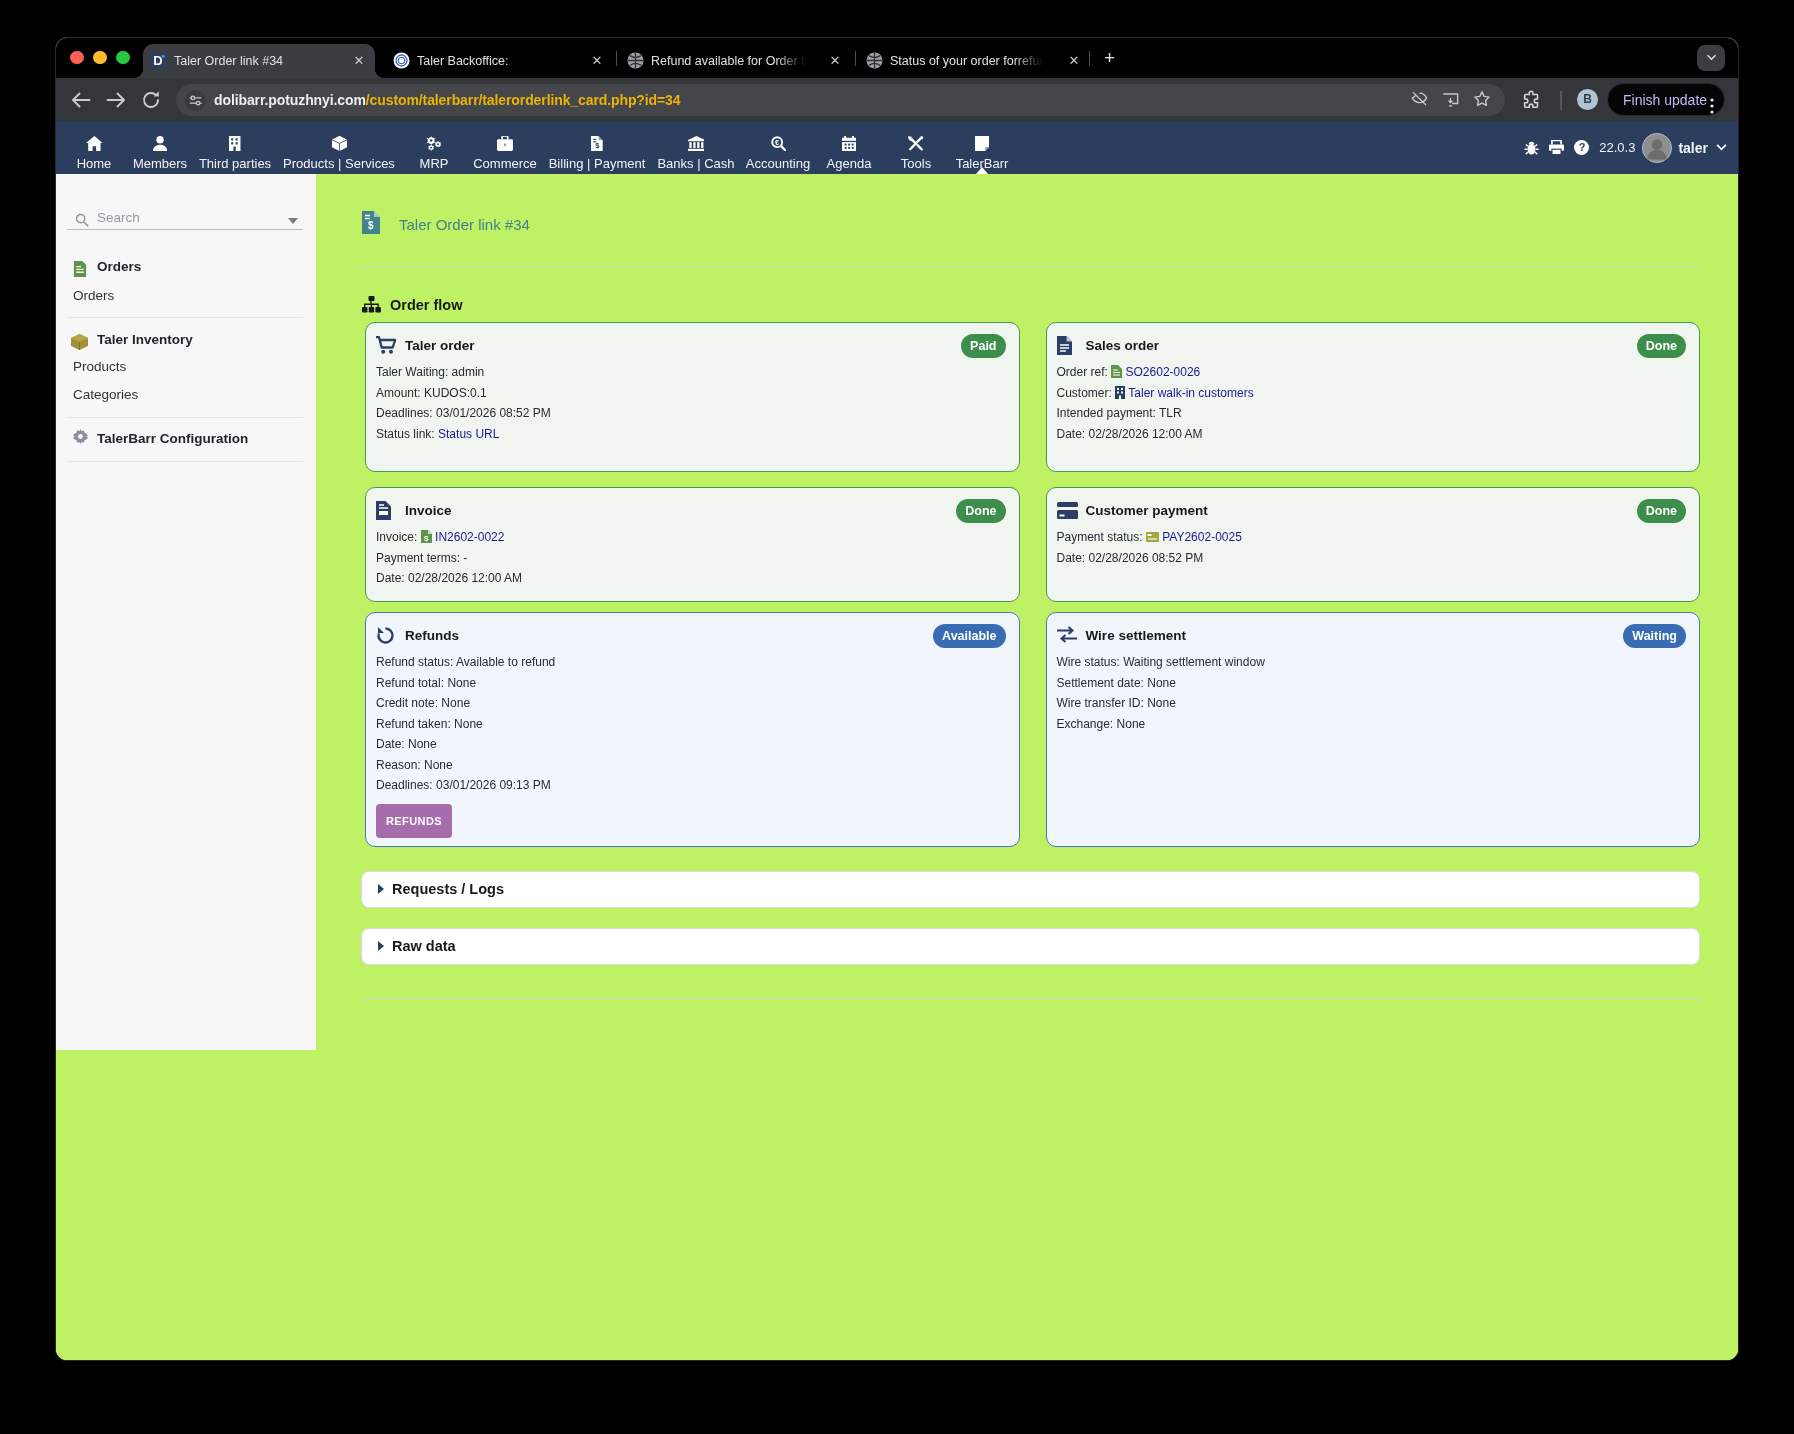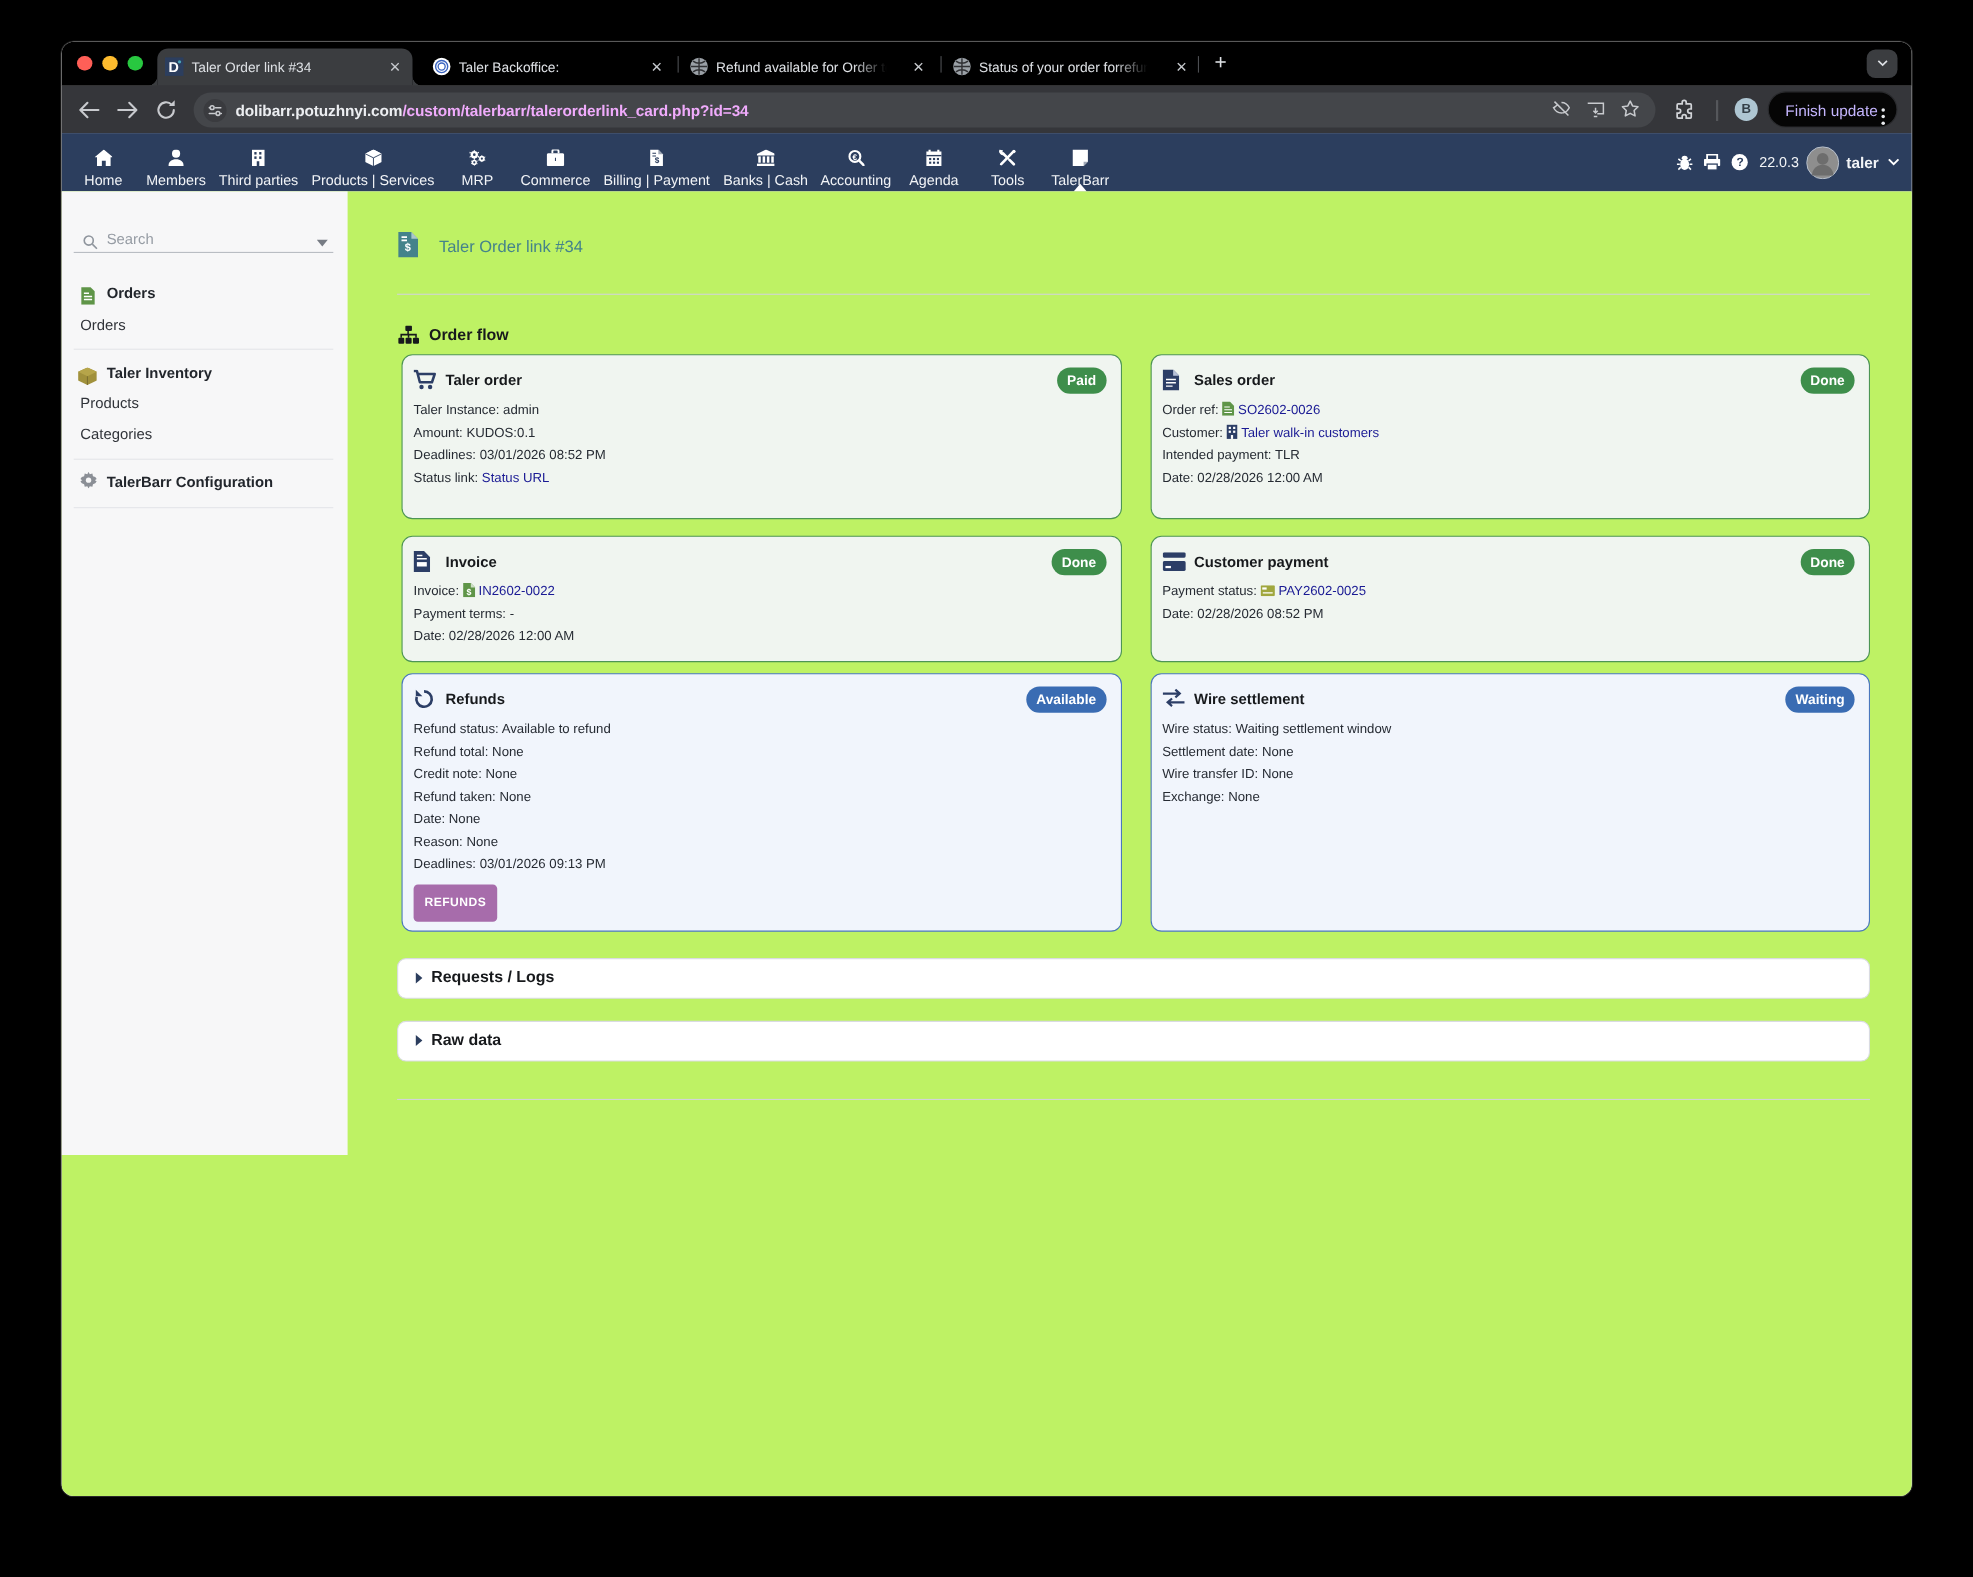--- a/index.html
+++ b/index.html
@@ -24,21 +24,21 @@
 .tabsep { position:absolute; top:13px; width:1px; height:15px; background:#4c4e52; }
 #newtab { position:absolute; left:1048px; top:9px; color:#dee1e5; font-size:19px; font-weight:300; }
 #tabchev { position:absolute; right:13px; top:7px; width:28px; height:26px; background:#3b3d40; border-radius:8px; text-align:center; }
 
 
 #toolbar { position:relative; height:43.5px; background:#35363a; }
 .tbi { position:absolute; top:10px; width:24px; height:24px; color:#c8cace; }
 #omni { position:absolute; left:120px; top:6.5px; width:1329px; height:32px; background:#44464a; border-radius:16px; }
 #omni .badge-i { position:absolute; left:9px; top:5.5px; width:21px; height:21px; border-radius:50%; background:#3a3b3f; }
 #url { position:absolute; left:38px; top:7.5px; font-size:14px; font-weight:bold; color:#eceef1; white-space:nowrap; letter-spacing:-0.1px; }
-#url span { color:#f0abfc; }
+#url span { color:#eab308; }
 #ext { position:absolute; left:1465px; top:11px; width:22px; height:22px; color:#d2d4d8; }
 #tbsep { position:absolute; left:1504px; top:13px; width:2px; height:19px; background:#55575b; }
 #avatarB { position:absolute; left:1521px; top:11.5px; width:21px; height:21px; border-radius:50%; background:#aec6d2; color:#333f47; font-size:12px; font-weight:bold; text-align:center; line-height:21px; }
 #finish { position:absolute; left:1551px; top:5.5px; width:118px; height:33px; background:#050505; border:1px solid #2a2b2e; border-radius:17px; color:#c4b5fd; font-size:14px; line-height:33px; padding-left:15px; }
 #finish .dots { position:absolute; right:8px; top:0; color:#e8eaed; }
 
 
 #navbar { position:relative; height:53px; background:#2c3e5e; color:#f2f4f7; }
 .nav-item { position:absolute; top:0; height:53px; text-align:center; font-size:13px; }
 .nav-item .ni { height:35px; padding-top:15px; } .nav-item .ni svg { height:15px; width:auto; display:block; margin:0 auto; }
@@ -428,21 +428,21 @@
         <div class="card green" style="height:150px">
           <div class="chead">
             <svg width="21" height="19" viewBox="0 0 21 19">
                 <path d="M0 1.2h3l2.7 10.3h11L19.2 4H4.6" stroke="#2c3e66" stroke-width="2.3" fill="none" stroke-linejoin="round"></path>
                 <circle cx="7.2" cy="15.8" r="2" fill="#2c3e66"></circle>
                 <circle cx="15" cy="15.8" r="2" fill="#2c3e66"></circle>
               </svg>
             <div class="ct">Taler order</div>
             <div class="badge g">Paid</div>
           </div>
-          <div class="cline">Taler Instance: admin</div>
+          <div class="cline">Taler Waiting: admin</div>
           <div class="cline">Amount: KUDOS:0.1</div>
           <div class="cline">Deadlines: 03/01/2026 08:52 PM</div>
           <div class="cline">Status link: <a class="lnk" href="#">Status URL</a></div>
         </div>
         <div class="card green" style="height:150px">
           <div class="chead">
             <svg width="15" height="19" viewBox="0 0 15 19">
                 <path d="M0 0h9.5L15 5.5V19H0z" fill="#2c3e66"></path>
                 <path d="M9.5 0L15 5.5H9.5z" fill="#b8c2d8"></path>
                 <g stroke="#fff" stroke-width="1.3">

